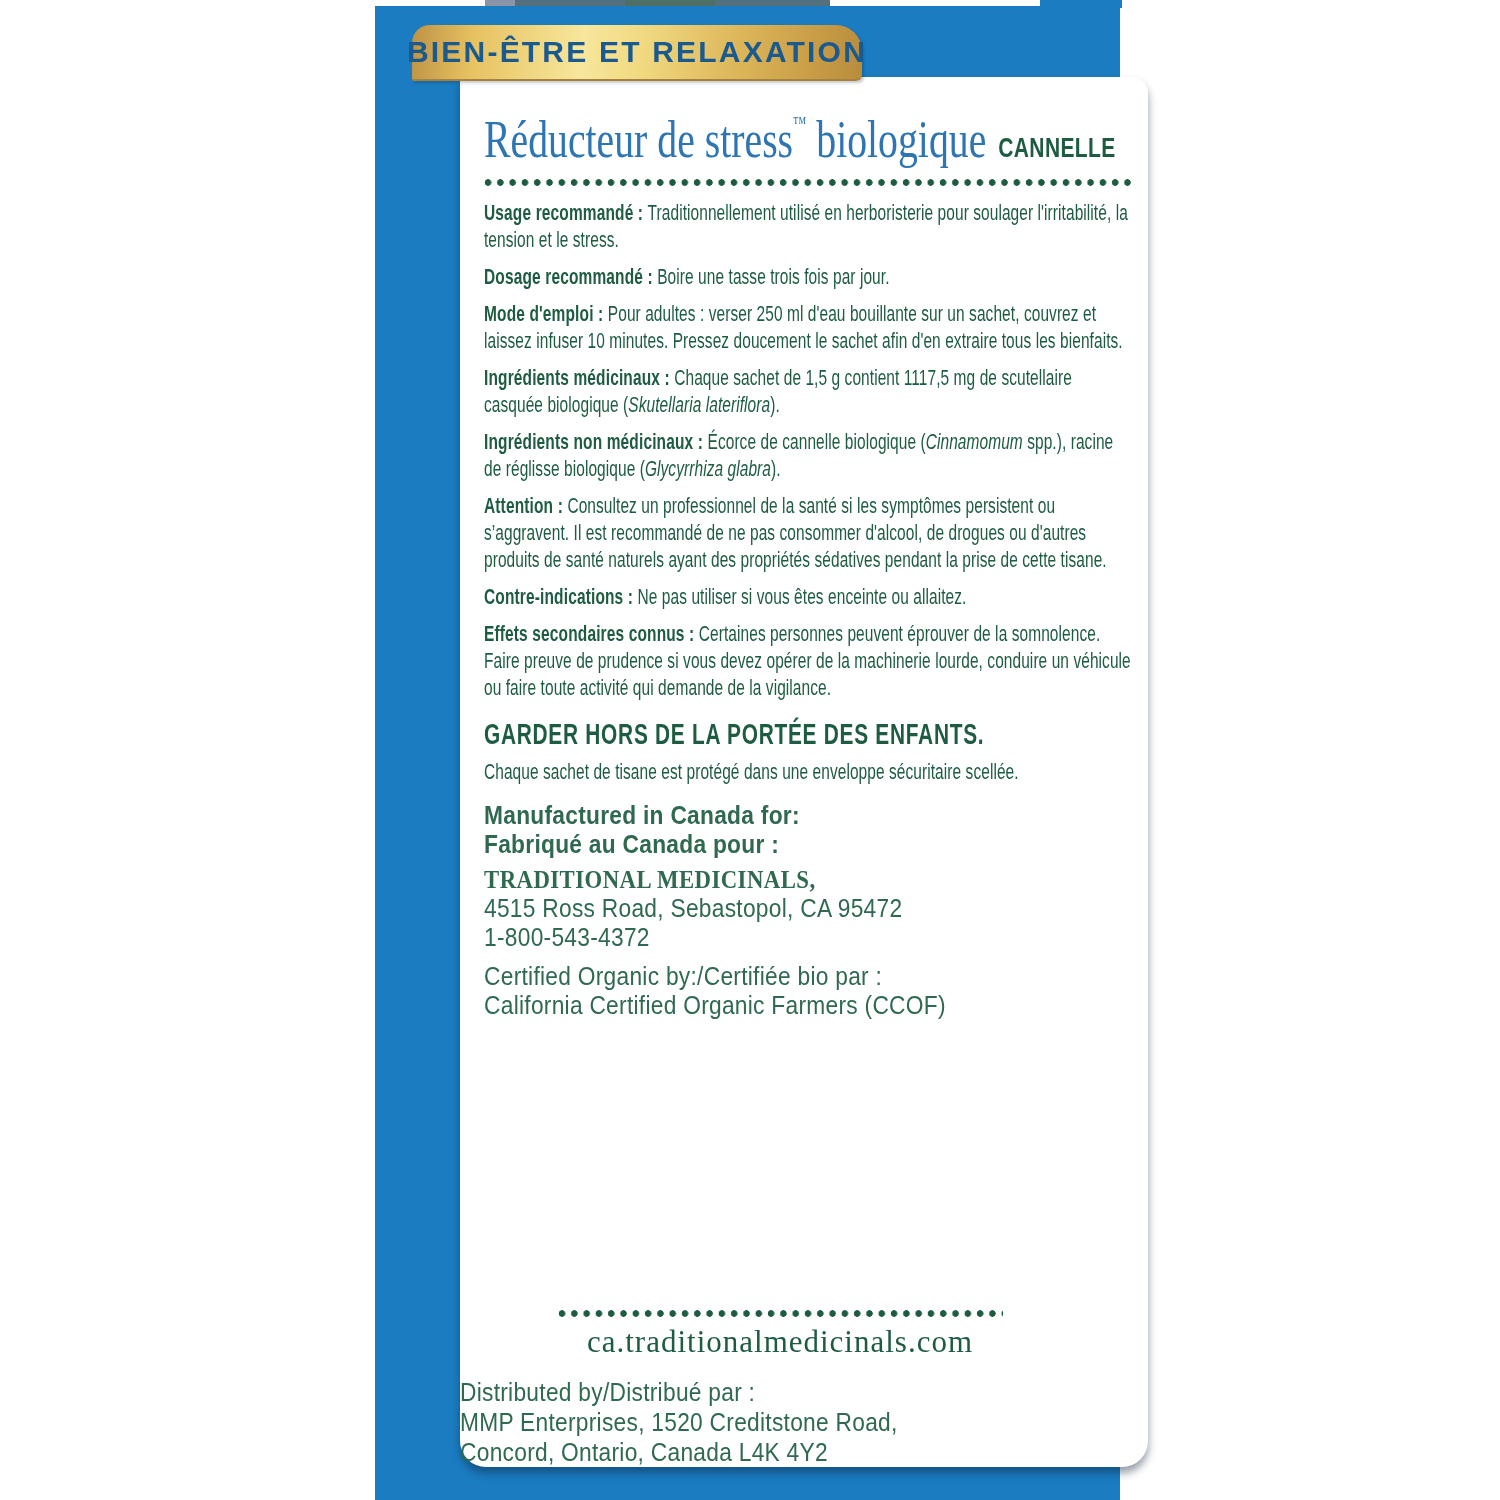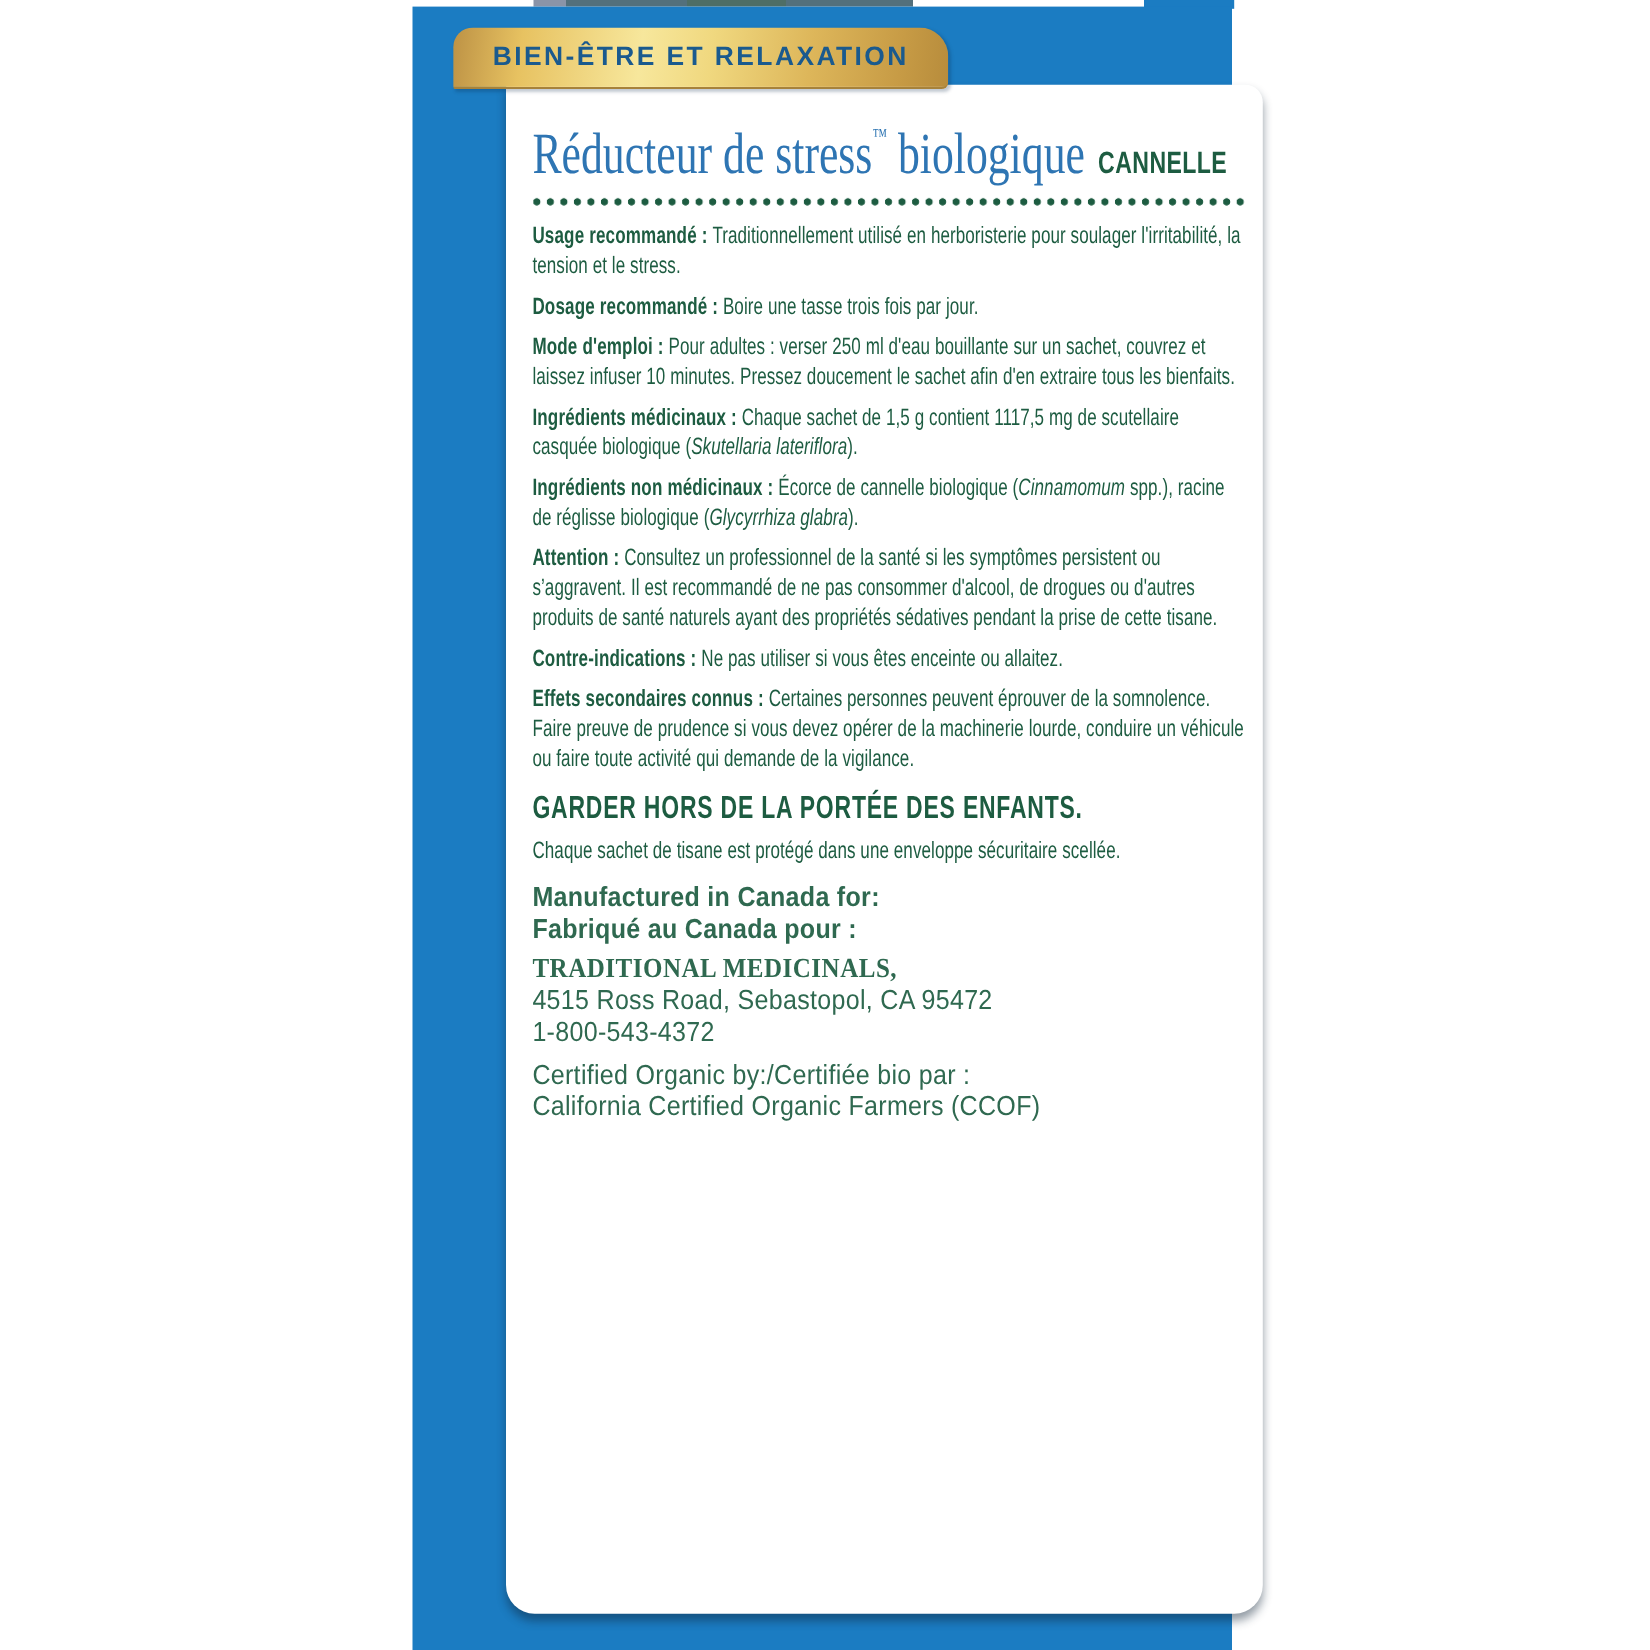--- a/index.html
+++ b/index.html
@@ -18,21 +18,21 @@
   }
   .banner{
     position:absolute;left:37px;top:19px;width:450px;height:54px;z-index:3;
     border-radius:18px 26px 6px 2px;
     background:linear-gradient(97deg,#bd9245 0%,#e7c261 14%,#f7e79c 38%,#f0d87f 52%,#ddb65a 72%,#c79b45 90%,#b78c3c 100%);
     border-bottom:2px solid #a7823a;
     display:flex;align-items:center;justify-content:center;
     box-shadow:2px 2px 3px rgba(10,40,70,.25);
   }
   .banner-label{
-    color:var(--banner-text,#1a5a8e);font-weight:bold;font-size:24px;letter-spacing:2.2px;
+    color:var(--banner-text,#1a5a8e);font-weight:bold;font-size:30px;letter-spacing:2.2px;
     white-space:nowrap;
   }
   .label-panel{
     position:absolute;left:37px;top:71px;width:688px;height:1390px;
     background:#ffffff;border-radius:2px 16px 26px 26px;
     box-shadow:0 6px 9px rgba(15,35,55,.45);
     z-index:2;
     margin-left:48px;
   }
   .content{position:absolute;left:24px;right:16px;top:14px;}
@@ -134,14 +134,23 @@
           <div class="bold">Fabriqué au Canada pour :</div>
           <div class="company">TRADITIONAL MEDICINALS,</div>
           <div>4515 Ross Road, Sebastopol, CA 95472</div>
           <div>1-800-543-4372</div>
           <div class="gap-above">Certified Organic by:/Certifiée bio par :</div>
           <div>California Certified Organic Farmers (CCOF)</div>
         </div>
       </div>
   </div>
 
+  <div class="footer" style="position:absolute;left:61px;width:688px;bottom:33px;z-index:4;">
+    <div class="dotted bottom"></div>
+    <div class="website">ca.traditionalmedicinals.com</div>
+    <div class="distributor">
+      <div>Distributed by/Distribué par :</div>
+      <div>MMP Enterprises, 1520 Creditstone Road,</div>
+      <div>Concord, Ontario, Canada L4K 4Y2</div>
+    </div>
+  </div>
 
 </div>
 
 </body></html>

